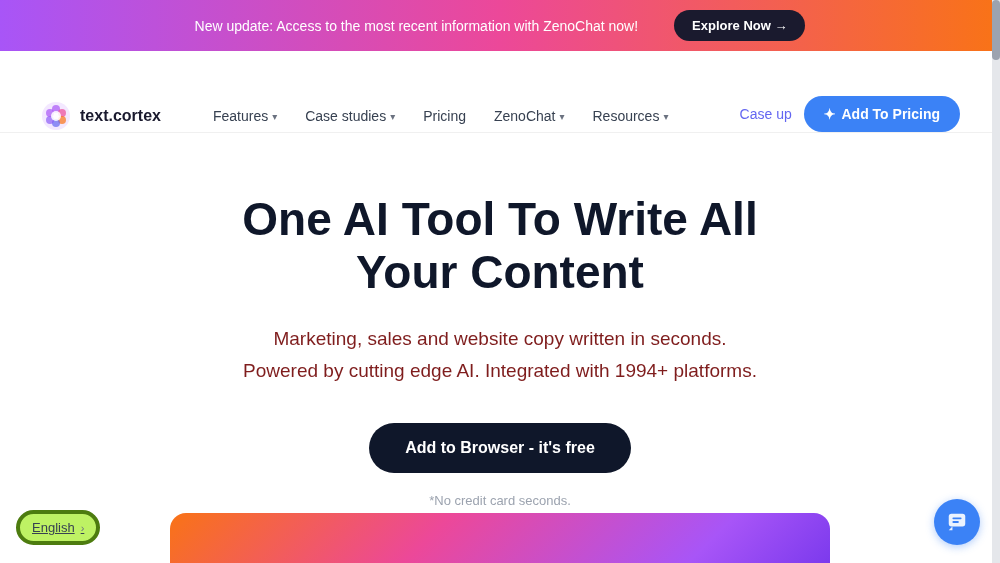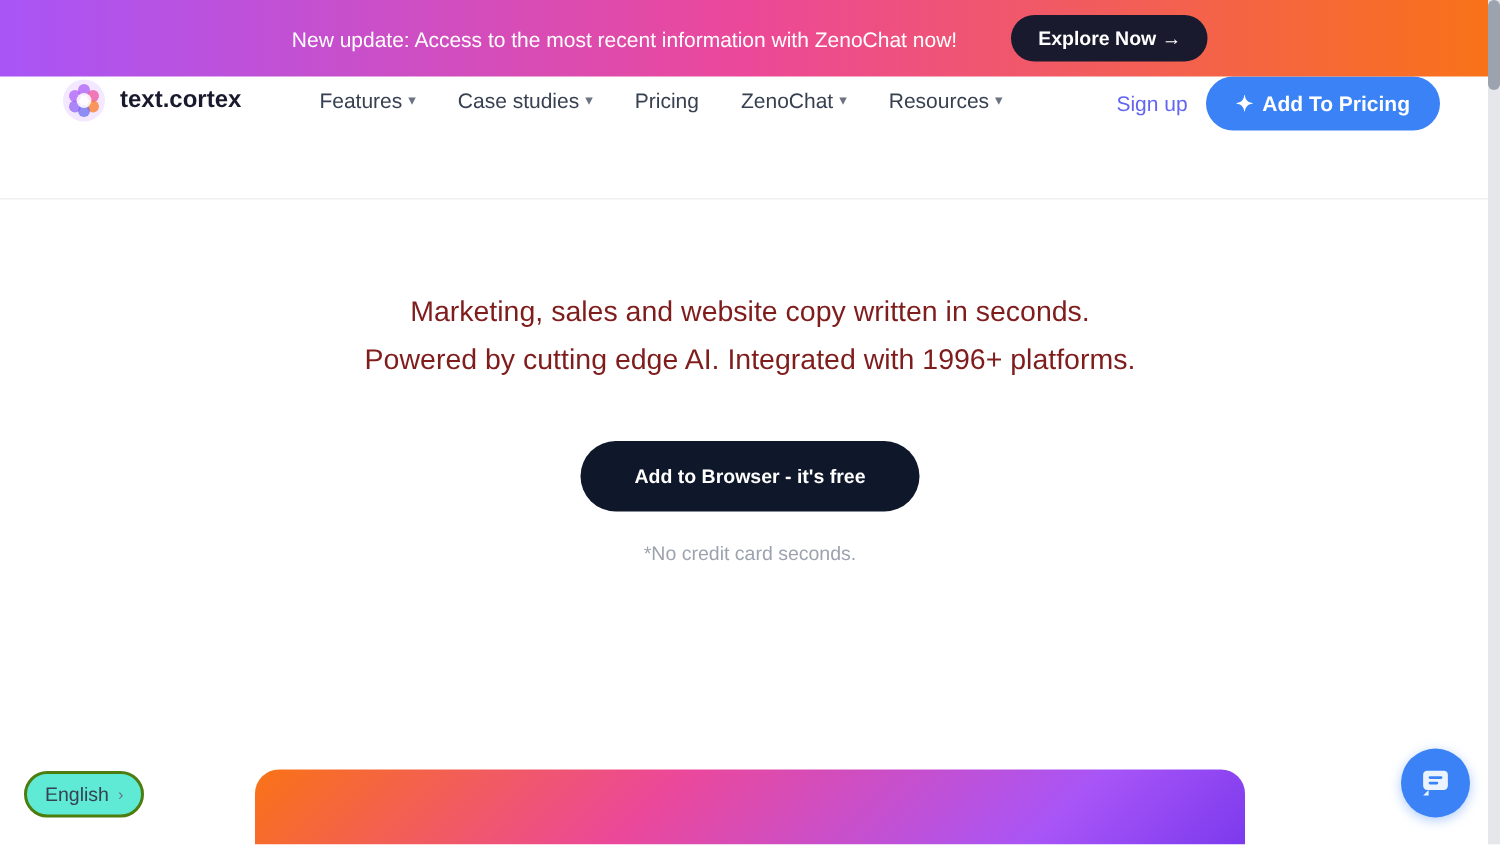--- a/index.html
+++ b/index.html
@@ -48,21 +48,21 @@
       width: 100%;
       height: 60px;
       background: #9ca3af;
       border-radius: 4px;
     }
 
     
     #navbar {
       height: 82px;
       display: flex;
-      align-items: flex-start;
+      align-items: flex-end;
       padding: 0 40px;
       border-bottom: 1px solid #f0f0f0;
       gap: 0;
     }
     #logo {
       display: flex;
       align-items: center;
       gap: 8px;
       text-decoration: none;
       margin-right: 40px;
@@ -142,21 +142,21 @@
       color: #7f1d1d;
       line-height: 1.7;
       margin-bottom: 36px;
     }
     #cta-btn {
       background: #0f172a;
       color: #fff;
       border: none;
       border-radius: 28px;
       padding: 16px 36px;
-      font-size: 13px;
+      font-size: 16px;
       font-weight: 700;
       cursor: pointer;
       margin-bottom: 20px;
     }
     #no-credit {
       font-size: 13px;
       color: #9ca3af;
     }
 
     
@@ -175,24 +175,25 @@
     #footer-lang {
       position: absolute;
       bottom: 18px;
       left: 16px;
       display: flex;
       align-items: center;
       gap: 6px;
       font-size: 13px;
       color: #374151;
       cursor: pointer;
-      background: #5eead4;
-      border: 2px solid #4d7c0f;
+      background: #bef264;
+      border: 4px solid #4d7c0f;
       border-radius: 20px;
       padding: 6px 12px;
+      text-decoration: underline;
     }
     #footer-lang .chevron { font-size: 11px; color: #6b7280; }
 
     
     #chat-btn {
       position: absolute;
       bottom: 18px;
       right: 20px;
       width: 46px;
       height: 46px;
@@ -251,32 +252,33 @@
       <span>ZenoChat</span>
       <span class="chevron">▾</span>
     </div>
     <div class="nav-item">
       <span>Resources</span>
       <span class="chevron">▾</span>
     </div>
   </div>
 
   <div id="nav-actions">
-    <a id="signup-link">Sign up</a>
+    <a id="signup-link">Case up</a>
     <button id="add-to-browser-nav">
       <span class="star-icon">✦</span>
       <span>Add To Pricing</span>
     </button>
   </div>
 </nav>
 
 <section id="hero">
+  <h1 id="hero-title">One AI Tool To Write All Your Content</h1>
   <p id="hero-subtitle">
     <span>Marketing, sales and website copy written in seconds.</span><br>
-    <span>Powered by cutting edge AI. Integrated with 1996+ platforms.</span>
+    <span>Powered by cutting edge AI. Integrated with 1994+ platforms.</span>
   </p>
   <button id="cta-btn">Add to Browser - it's free</button>
   <span id="no-credit">*No credit card seconds.</span>
 </section>
 
 <div id="bottom-preview"></div>
 
 <div id="footer-lang">
   <span>English</span>
   <span class="chevron">›</span>

